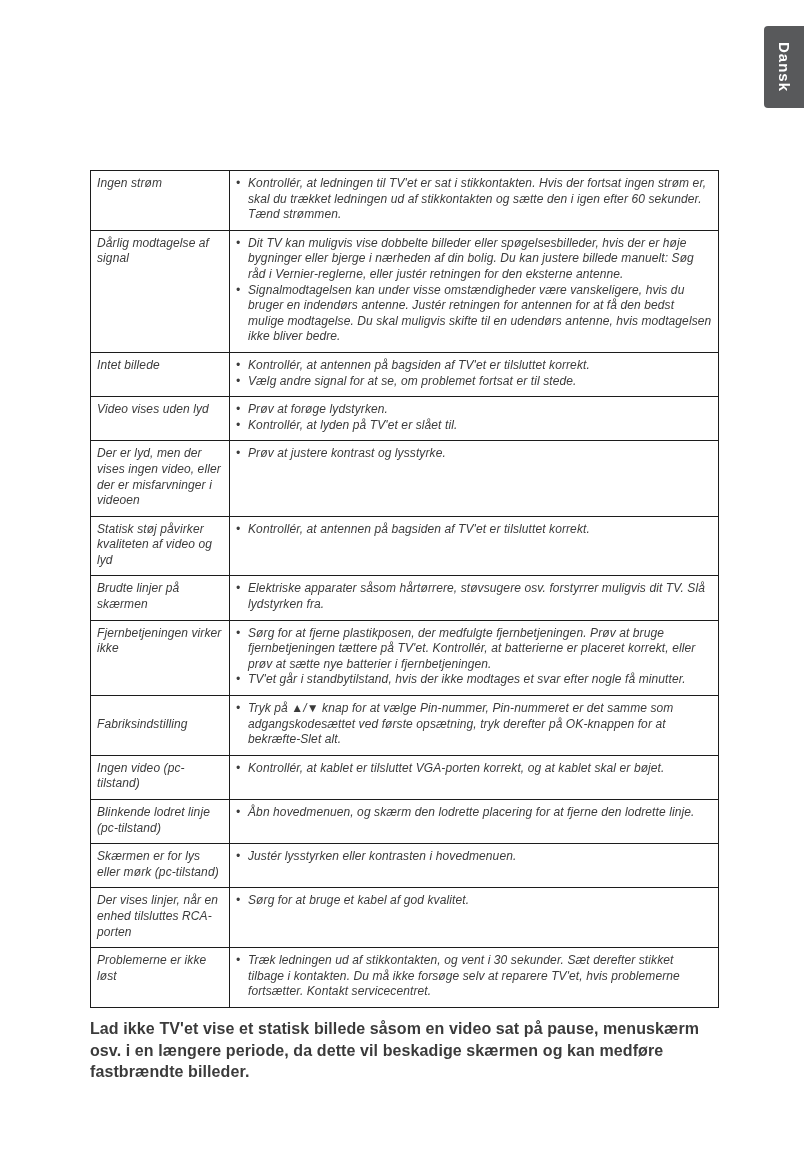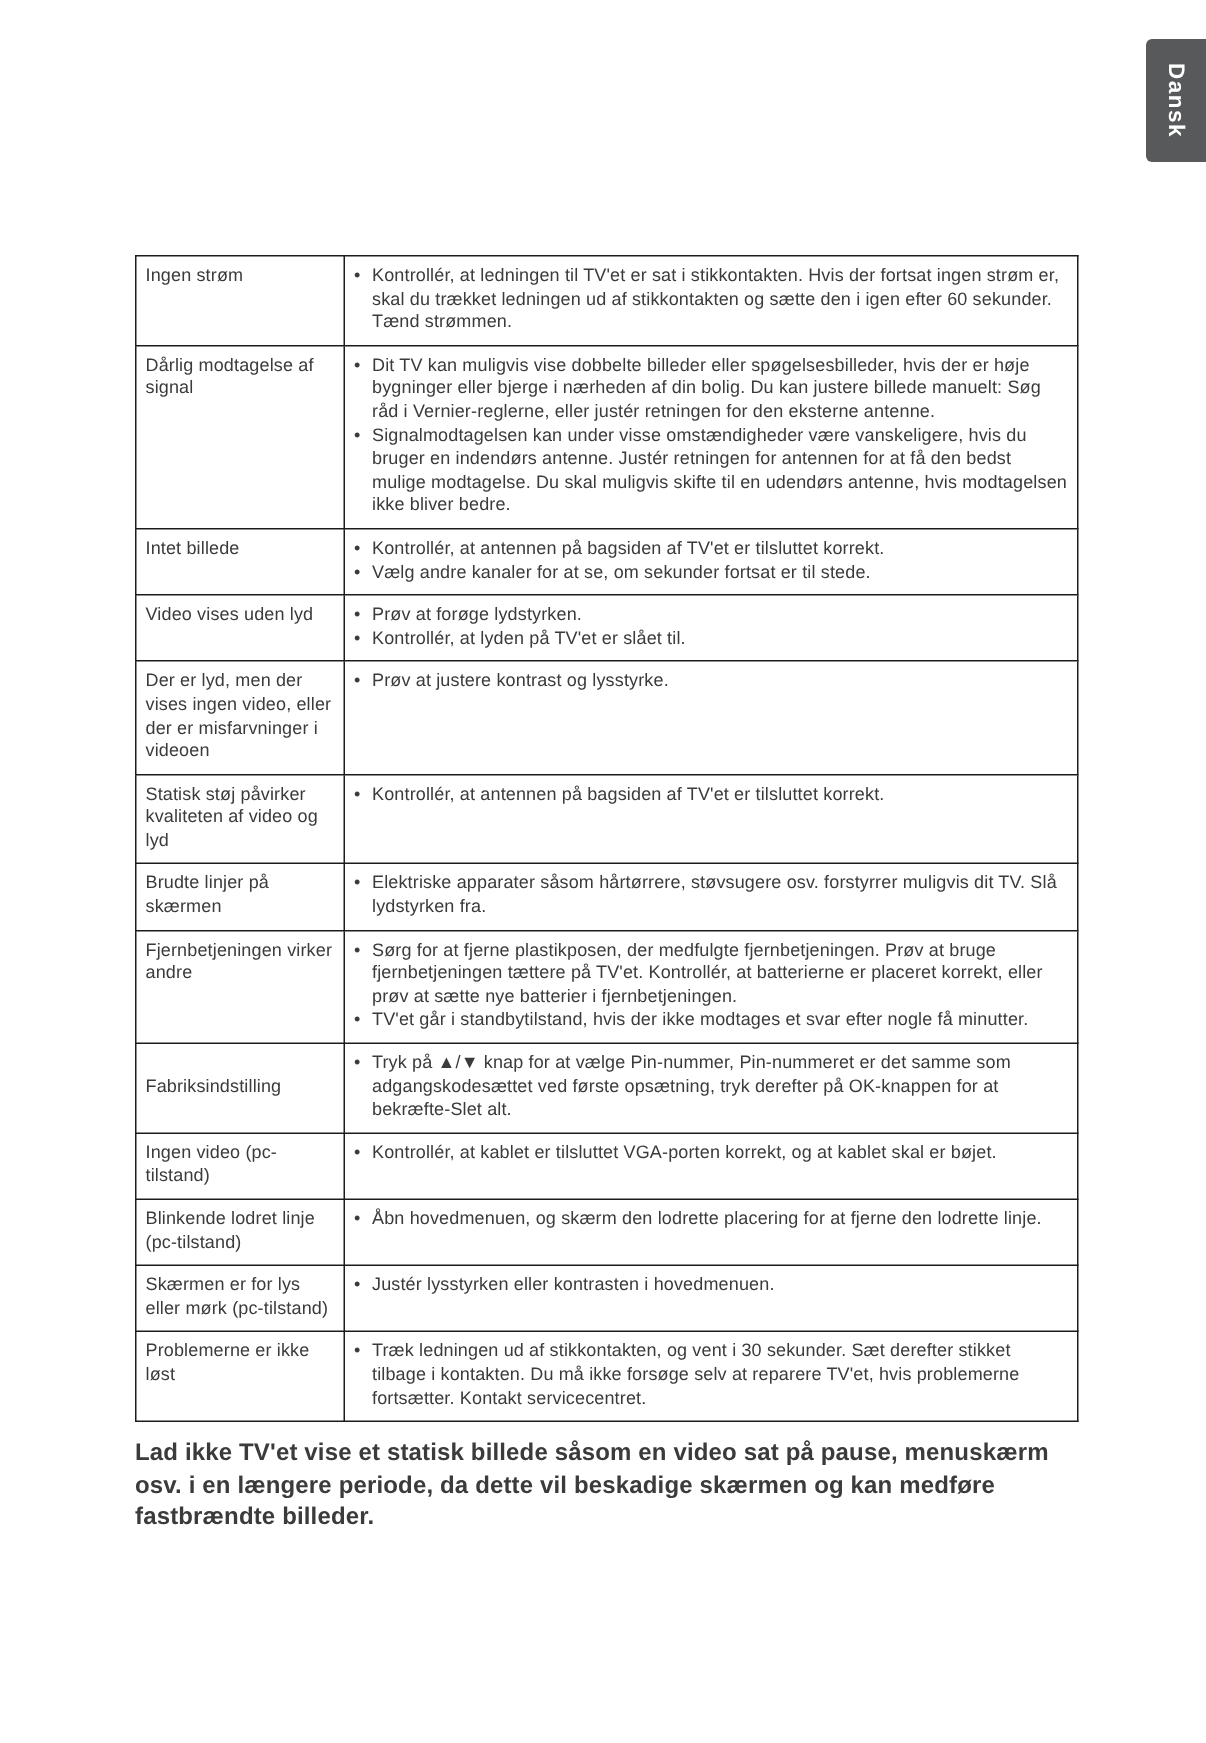--- a/index.html
+++ b/index.html
@@ -37,20 +37,21 @@
     top: 170px;
     left: 90px;
     width: 629px;
   }
   table.trouble {
     border-collapse: collapse;
     width: 100%;
     font-size: 12px;
     line-height: 1.3;
     letter-spacing: 0.1px;
+    font-style: italic;
   }
   table.trouble td {
     border: 1px solid #1c1c1c;
     vertical-align: top;
     padding: 5px 6px 7px 6px;
   }
   td.problem-cell {
     width: 126px;
   }
   td.problem-cell.v-middle {
@@ -106,21 +107,21 @@
         </tr>
         <tr>
           <td class="problem-cell">Intet billede</td>
           <td class="solution-cell">
             <div class="bullet-item">
               <span class="bullet">•</span>
               <span class="bullet-text">Kontrollér, at antennen på bagsiden af TV'et er tilsluttet korrekt.</span>
             </div>
             <div class="bullet-item">
               <span class="bullet">•</span>
-              <span class="bullet-text">Vælg andre kanaler for at se, om sekunder fortsat er til stede.</span>
+              <span class="bullet-text">Vælg andre signal for at se, om problemet fortsat er til stede.</span>
             </div>
           </td>
         </tr>
         <tr>
           <td class="problem-cell">Video vises uden lyd</td>
           <td class="solution-cell">
             <div class="bullet-item">
               <span class="bullet">•</span>
               <span class="bullet-text">Prøv at forøge lydstyrken.</span>
             </div>
@@ -151,21 +152,21 @@
         <tr>
           <td class="problem-cell">Brudte linjer på skærmen</td>
           <td class="solution-cell">
             <div class="bullet-item">
               <span class="bullet">•</span>
               <span class="bullet-text">Elektriske apparater såsom hårtørrere, støvsugere osv. forstyrrer muligvis dit TV. Slå lydstyrken fra.</span>
             </div>
           </td>
         </tr>
         <tr>
-          <td class="problem-cell">Fjernbetjeningen virker andre</td>
+          <td class="problem-cell">Fjernbetjeningen virker ikke</td>
           <td class="solution-cell">
             <div class="bullet-item">
               <span class="bullet">•</span>
               <span class="bullet-text">Sørg for at fjerne plastikposen, der medfulgte fjernbetjeningen. Prøv at bruge fjernbetjeningen tættere på TV'et. Kontrollér, at batterierne er placeret korrekt, eller prøv at sætte nye batterier i fjernbetjeningen.</span>
             </div>
             <div class="bullet-item">
               <span class="bullet">•</span>
               <span class="bullet-text">TV'et går i standbytilstand, hvis der ikke modtages et svar efter nogle få minutter.</span>
             </div>
           </td>
@@ -196,20 +197,29 @@
               <span class="bullet-text">Åbn hovedmenuen, og skærm den lodrette placering for at fjerne den lodrette linje.</span>
             </div>
           </td>
         </tr>
         <tr>
           <td class="problem-cell">Skærmen er for lys eller mørk (pc-tilstand)</td>
           <td class="solution-cell">
             <div class="bullet-item">
               <span class="bullet">•</span>
               <span class="bullet-text">Justér lysstyrken eller kontrasten i hovedmenuen.</span>
+            </div>
+          </td>
+        </tr>
+        <tr>
+          <td class="problem-cell">Der vises linjer, når en enhed tilsluttes RCA-porten</td>
+          <td class="solution-cell">
+            <div class="bullet-item">
+              <span class="bullet">•</span>
+              <span class="bullet-text">Sørg for at bruge et kabel af god kvalitet.</span>
             </div>
           </td>
         </tr>
         <tr>
           <td class="problem-cell">Problemerne er ikke løst</td>
           <td class="solution-cell">
             <div class="bullet-item">
               <span class="bullet">•</span>
               <span class="bullet-text">Træk ledningen ud af stikkontakten, og vent i 30 sekunder. Sæt derefter stikket tilbage i kontakten. Du må ikke forsøge selv at reparere TV'et, hvis problemerne fortsætter. Kontakt servicecentret.</span>
             </div>

